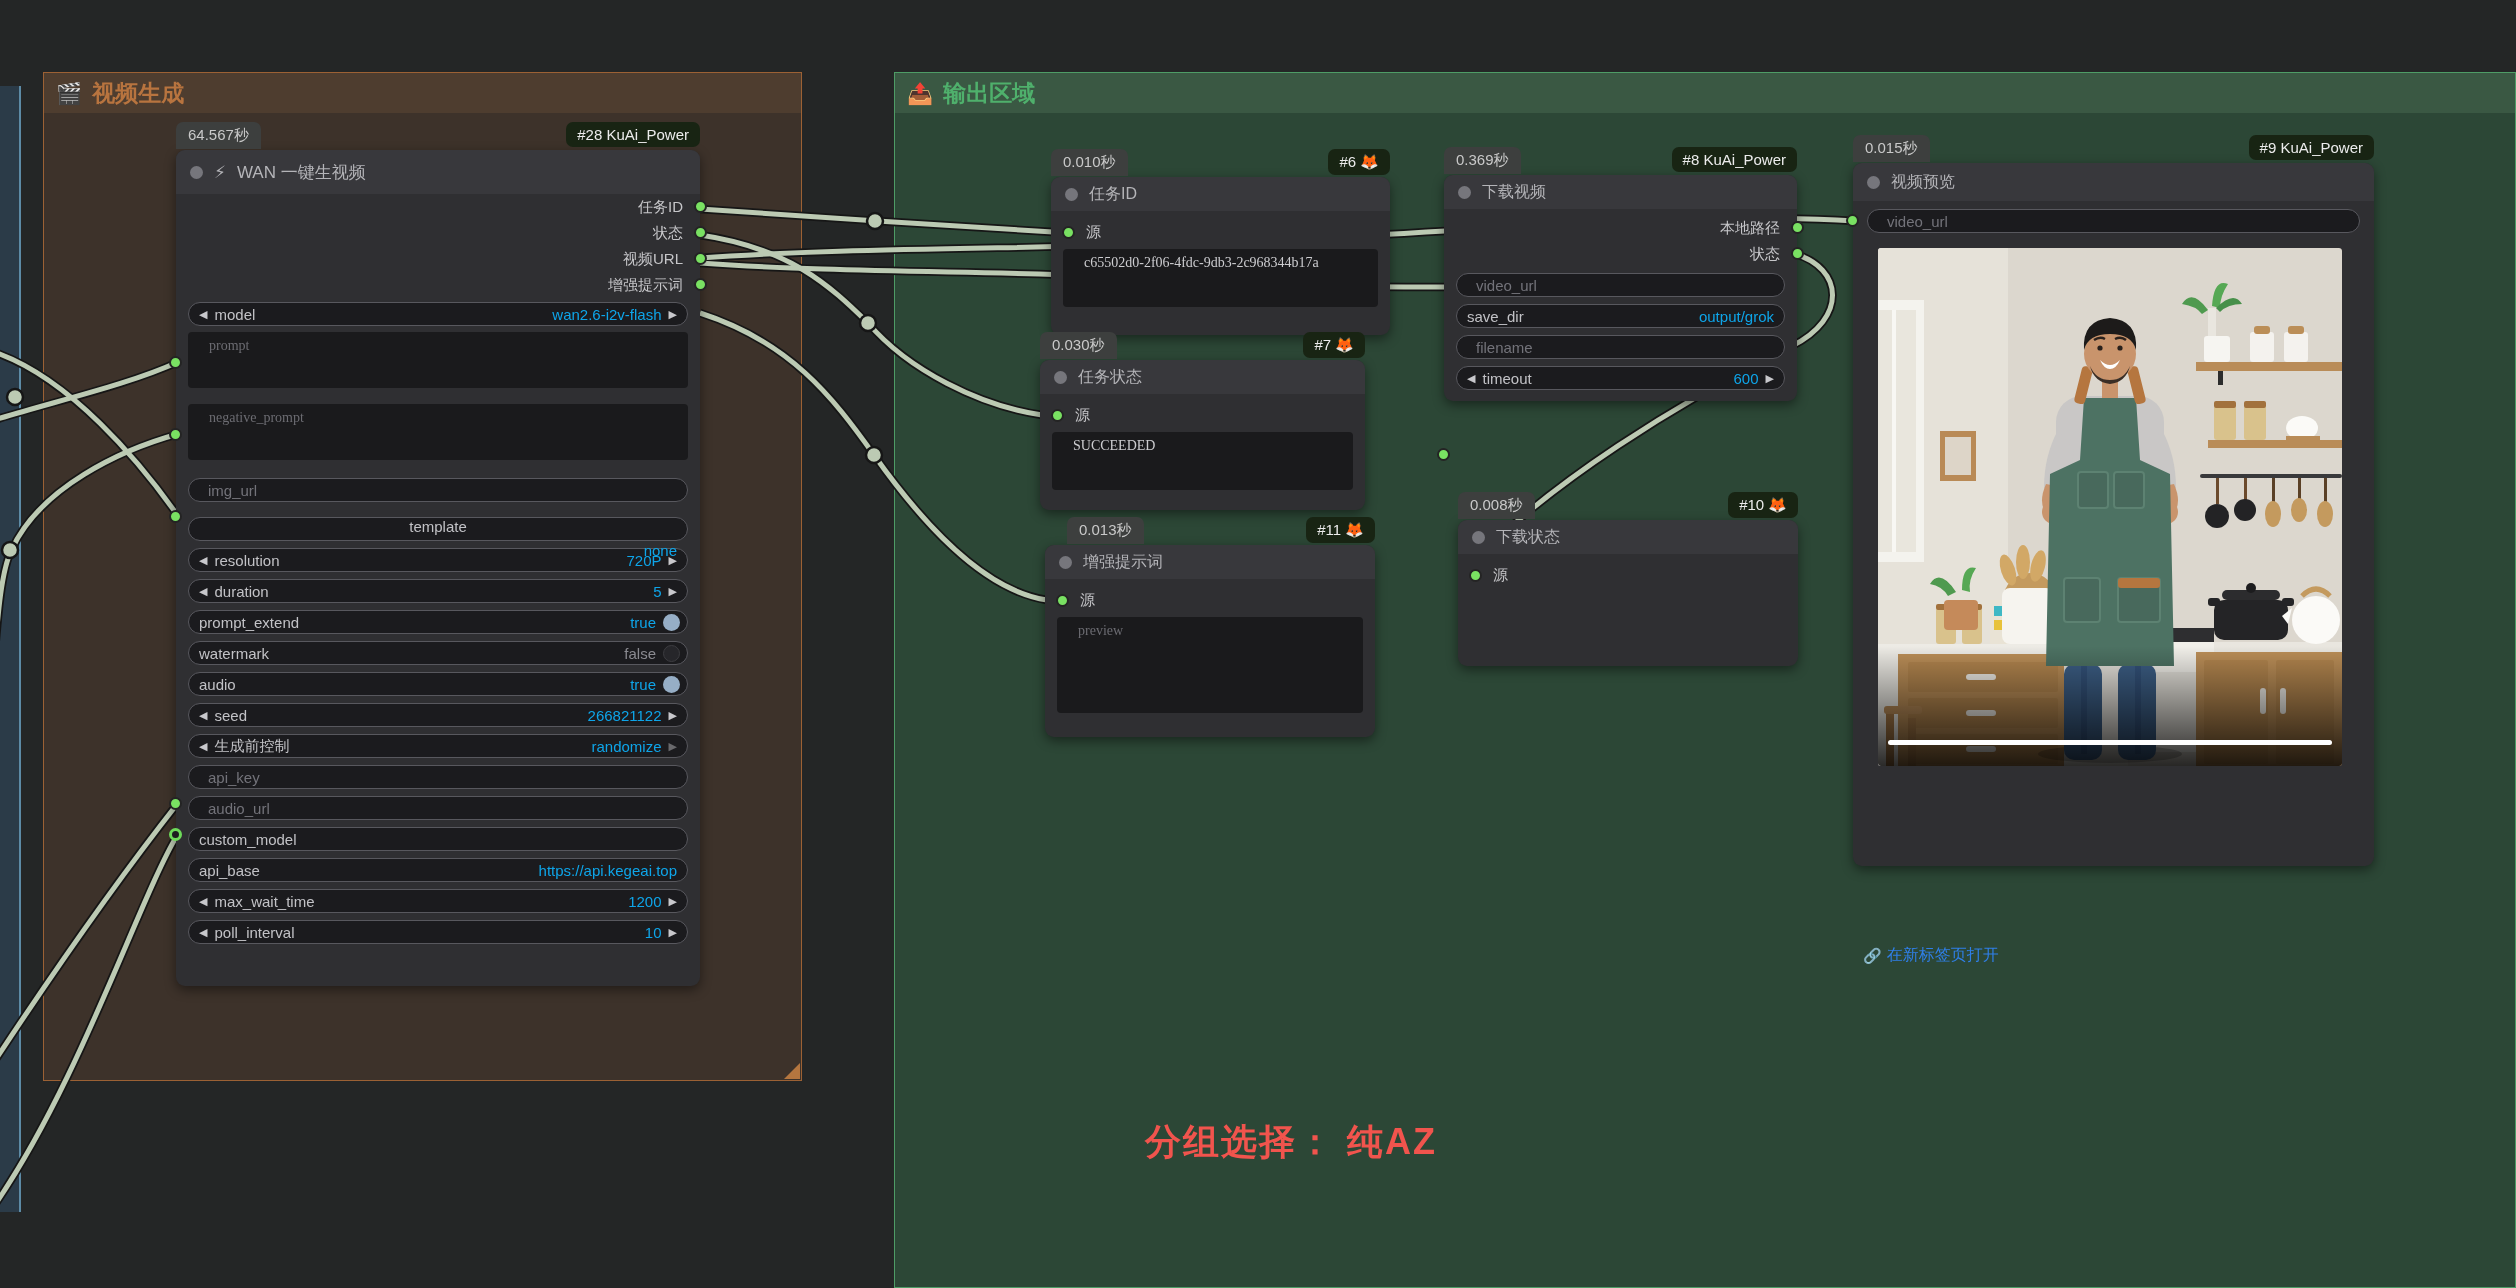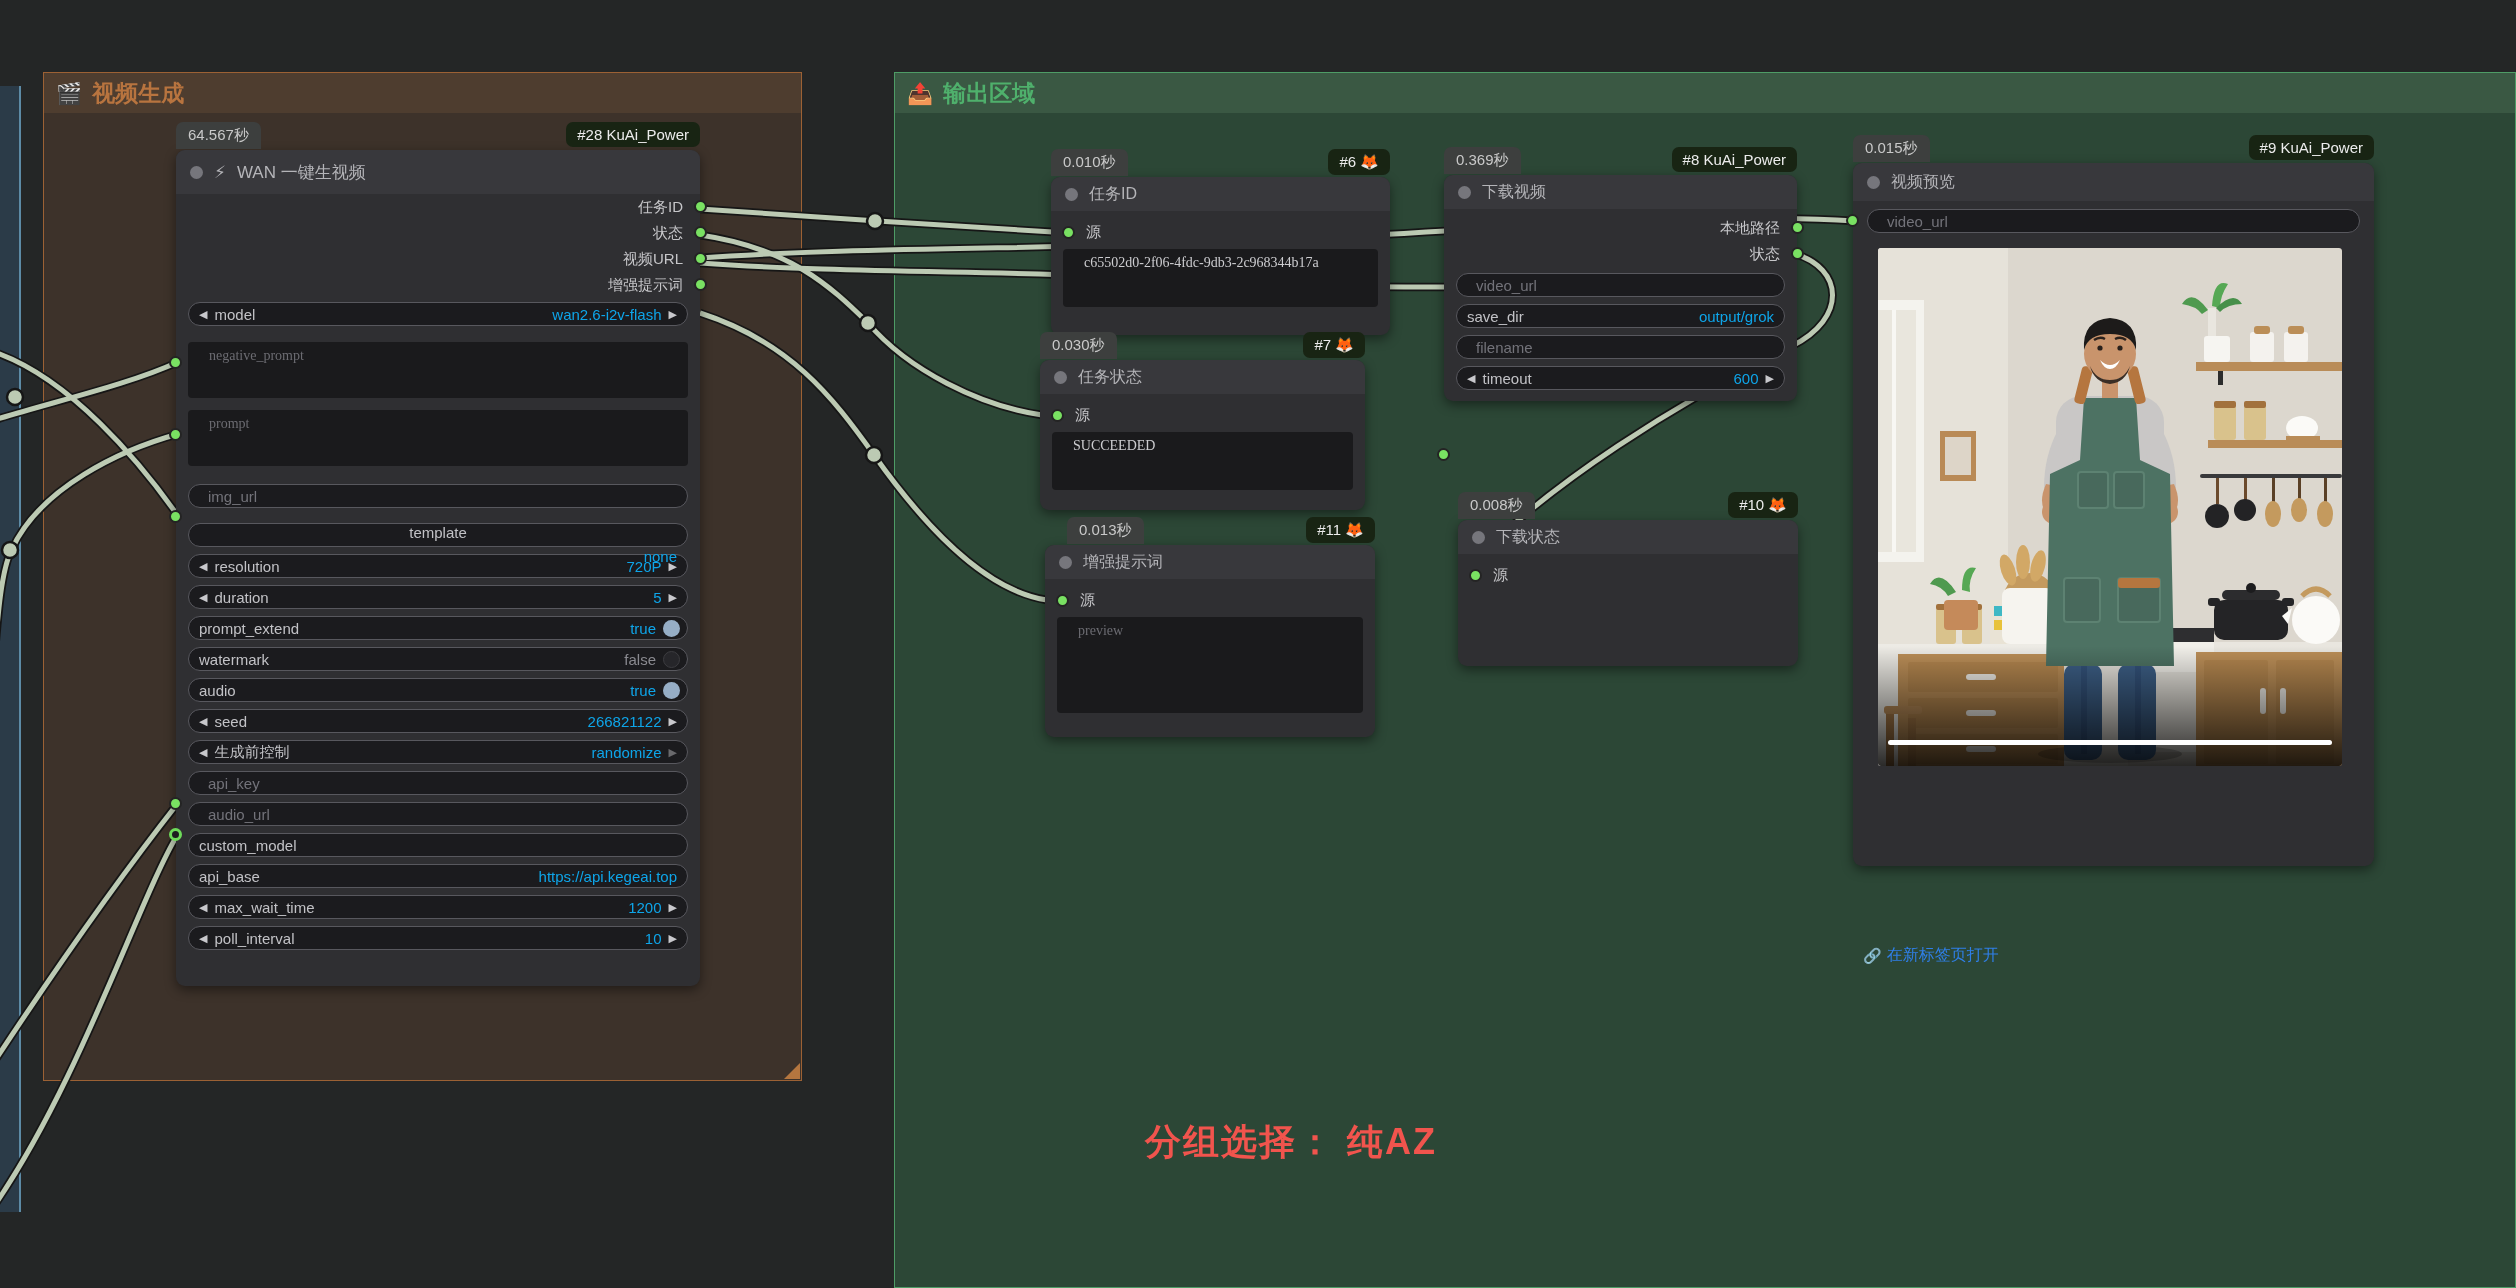--- a/index.html
+++ b/index.html
@@ -142,22 +142,22 @@
         <span>增强提示词</span>
         <span class="dot out"></span>
       </div>
 
     <div class="w" style="margin-top:4px;">
       <span class="arr">◀</span>
       <span class="lbl">model</span>
       <span class="val">wan2.6-i2v-flash</span>
       <span class="arr">▶</span>
     </div>
+    <textarea class="ta" style="margin-top: 6px; height: 56px;" placeholder="prompt"></textarea>
     <textarea class="ta" style="margin-top: 16px; height: 56px;" placeholder="negative_prompt"></textarea>
-    <textarea class="ta" style="margin-top: 6px; height: 56px;" placeholder="prompt"></textarea>
     <div class="w muted" style="margin-top:18px;">
       <span class="lbl">img_url</span>
     </div>
     <div class="w" style="margin-top:15px;flex-direction:column;">
       <span class="lbl">template</span>
       <span class="val">none</span>
     </div>
     <div class="w">
       <span class="arr">◀</span>
       <span class="lbl">resolution</span>

